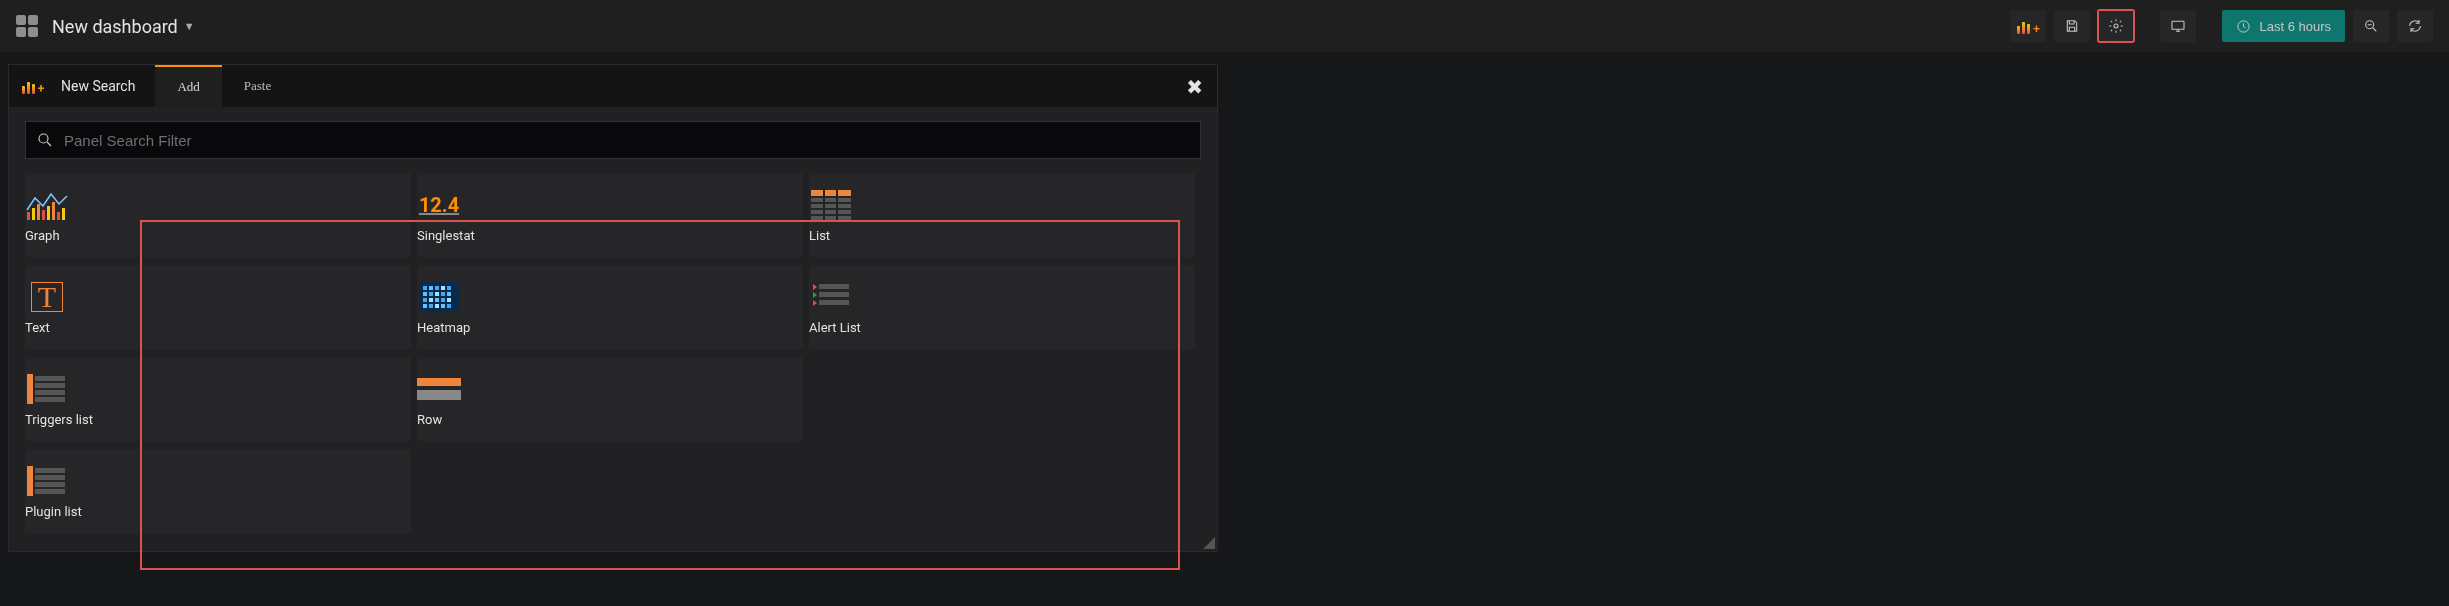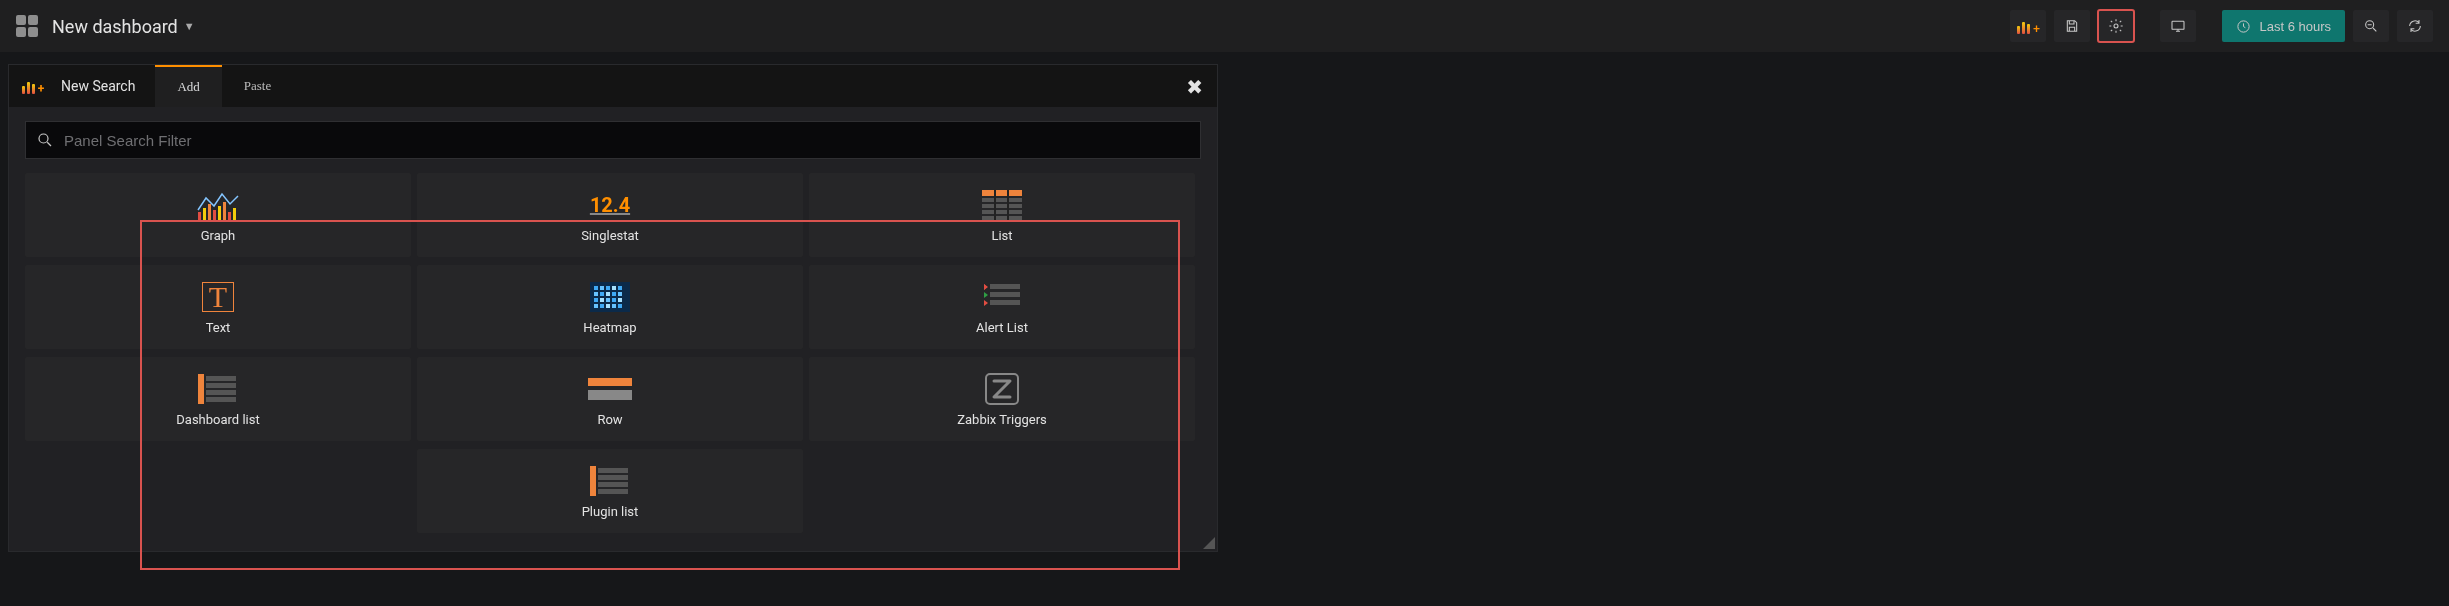--- a/index.html
+++ b/index.html
@@ -126,21 +126,21 @@
     height: 362px;
     padding-right: 6px;
   }
   .panel-grid::-webkit-scrollbar { width:6px; }
   .panel-grid::-webkit-scrollbar-thumb { background:#444; border-radius:3px; }
 
   .ptype {
     background: #262628;
     height: 84px;
     display: flex; flex-direction: column;
-    align-items: center; justify-content: center;
+    justify-content: center;
     gap: 6px;
     cursor: pointer;
     border-radius: 2px;
   }
   .ptype .label { font-size: 13px; color: #e3e3e3; }
   .ptype .icon { width: 44px; height: 34px; display:flex; align-items:center; justify-content:center; }
 
   
   .resize-handle {
     position: absolute; right: 2px; bottom: 2px;
@@ -366,42 +366,33 @@
         <div class="ptype">
           <div class="icon">
             <svg width="40" height="30" viewBox="0 0 40 30">
               <rect x="0" y="0" width="6" height="30" fill="#ef843c"></rect>
               <rect x="8" y="2" width="30" height="5" fill="#555"></rect>
               <rect x="8" y="9" width="30" height="5" fill="#555"></rect>
               <rect x="8" y="16" width="30" height="5" fill="#555"></rect>
               <rect x="8" y="23" width="30" height="5" fill="#555"></rect>
             </svg>
           </div>
-          <div class="label">Dashboard list</div>
+          <div class="label">Triggers list</div>
         </div>
 
         <div class="ptype">
           <div class="icon">
             <svg width="44" height="30" viewBox="0 0 44 30">
               <rect x="0" y="4" width="44" height="8" fill="#ef843c"></rect>
               <rect x="0" y="16" width="44" height="10" fill="#888"></rect>
             </svg>
           </div>
           <div class="label">Row</div>
         </div>
 
-        <div class="ptype">
-          <div class="icon">
-            <svg width="34" height="32" viewBox="0 0 34 32">
-              <rect x="1" y="1" width="32" height="30" rx="4" fill="none" stroke="#888" stroke-width="2"></rect>
-              <path d="M9 8 h16 L9 24 h16" stroke="#888" stroke-width="3" fill="none" stroke-linejoin="round" stroke-linecap="round"></path>
-            </svg>
-          </div>
-          <div class="label">Zabbix Triggers</div>
-        </div>
 
         <div class="ptype" style="visibility:hidden"></div>
 
         <div class="ptype">
           <div class="icon">
             <svg width="40" height="30" viewBox="0 0 40 30">
               <rect x="0" y="0" width="6" height="30" fill="#ef843c"></rect>
               <rect x="8" y="2" width="30" height="5" fill="#555"></rect>
               <rect x="8" y="9" width="30" height="5" fill="#555"></rect>
               <rect x="8" y="16" width="30" height="5" fill="#555"></rect>

